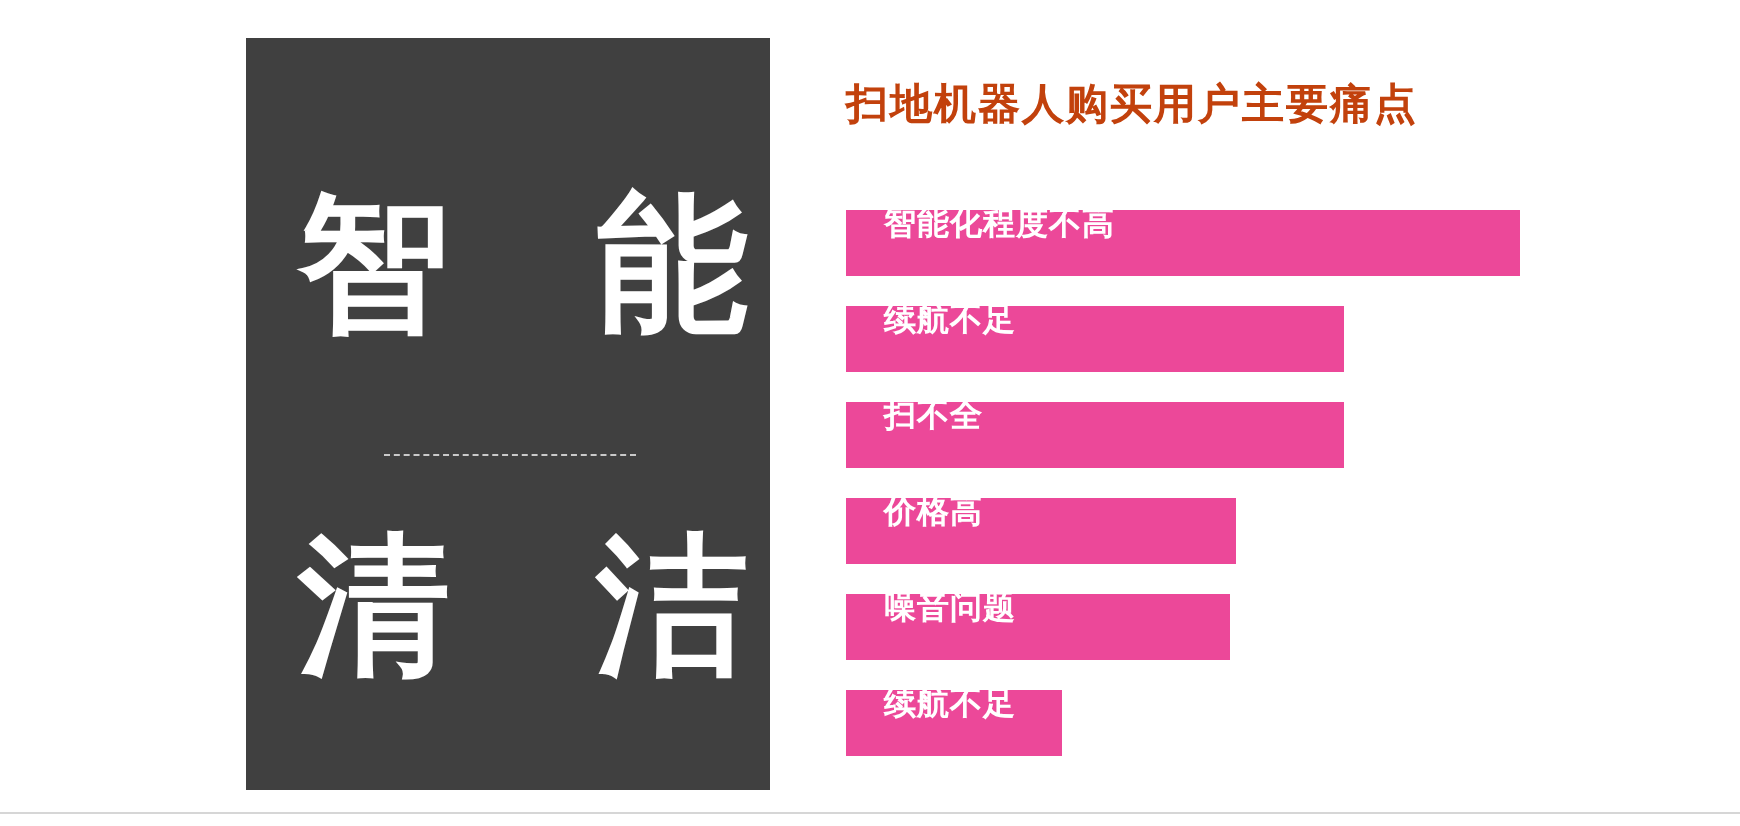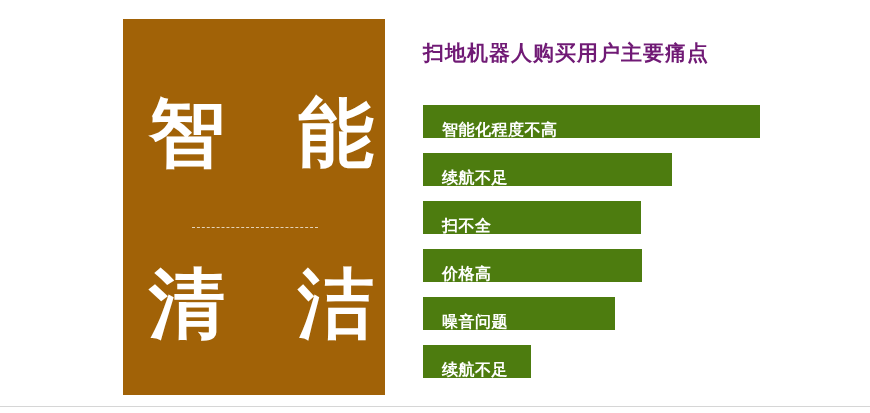--- a/index.html
+++ b/index.html
@@ -26,21 +26,21 @@
     height: 1px;
     background: #d6d6d6;
   }
   
   #hero-panel {
     position: absolute;
     left: 123px;
     top: 19px;
     width: 262px;
     height: 376px;
-    background: #a16207;
+    background: #404040;
   }
   .hero-line {
     position: absolute;
     left: 0;
     width: 262px;
     text-align: center;
     color: #ffffff;
     font-weight: bold;
     font-size: 76px;
     line-height: 80px;
@@ -56,21 +56,21 @@
     top: 208px;
     width: 126px;
     height: 0;
     border-top: 1px dashed rgba(255,255,255,0.72);
   }
   
   #chart-title {
     position: absolute;
     left: 423px;
     top: 40px;
-    color: #701a75;
+    color: #c2410c;
     font-weight: bold;
     font-size: 21px;
     line-height: 26px;
     letter-spacing: 1px;
     white-space: nowrap;
   }
   #bars {
     position: absolute;
     left: 423px;
     top: 105px;
@@ -79,23 +79,23 @@
   .bar-row {
     position: relative;
     height: 33px;
     margin-bottom: 15px;
   }
   .bar {
     position: absolute;
     left: 0;
     top: 0;
     height: 33px;
-    background: #4d7c0f;
+    background: #ec4899;
     display: flex;
-    align-items: flex-end;
+    align-items: flex-start;
   }
   .bar-label {
     color: #ffffff;
     font-weight: bold;
     font-size: 16px;
     line-height: 16px;
     padding-left: 19px;
     white-space: nowrap;
     letter-spacing: 0.5px;
   }
@@ -121,27 +121,27 @@
       </div>
     </div>
 
     <div class="bar-row">
       <div class="bar" style="width:249px">
         <span class="bar-label">续航不足</span>
       </div>
     </div>
 
     <div class="bar-row">
-      <div class="bar" style="width:218px">
+      <div class="bar" style="width:249px">
         <span class="bar-label">扫不全</span>
       </div>
     </div>
 
     <div class="bar-row">
-      <div class="bar" style="width:219px">
+      <div class="bar" style="width:195px">
         <span class="bar-label">价格高</span>
       </div>
     </div>
 
     <div class="bar-row">
       <div class="bar" style="width:192px">
         <span class="bar-label">噪音问题</span>
       </div>
     </div>
 

